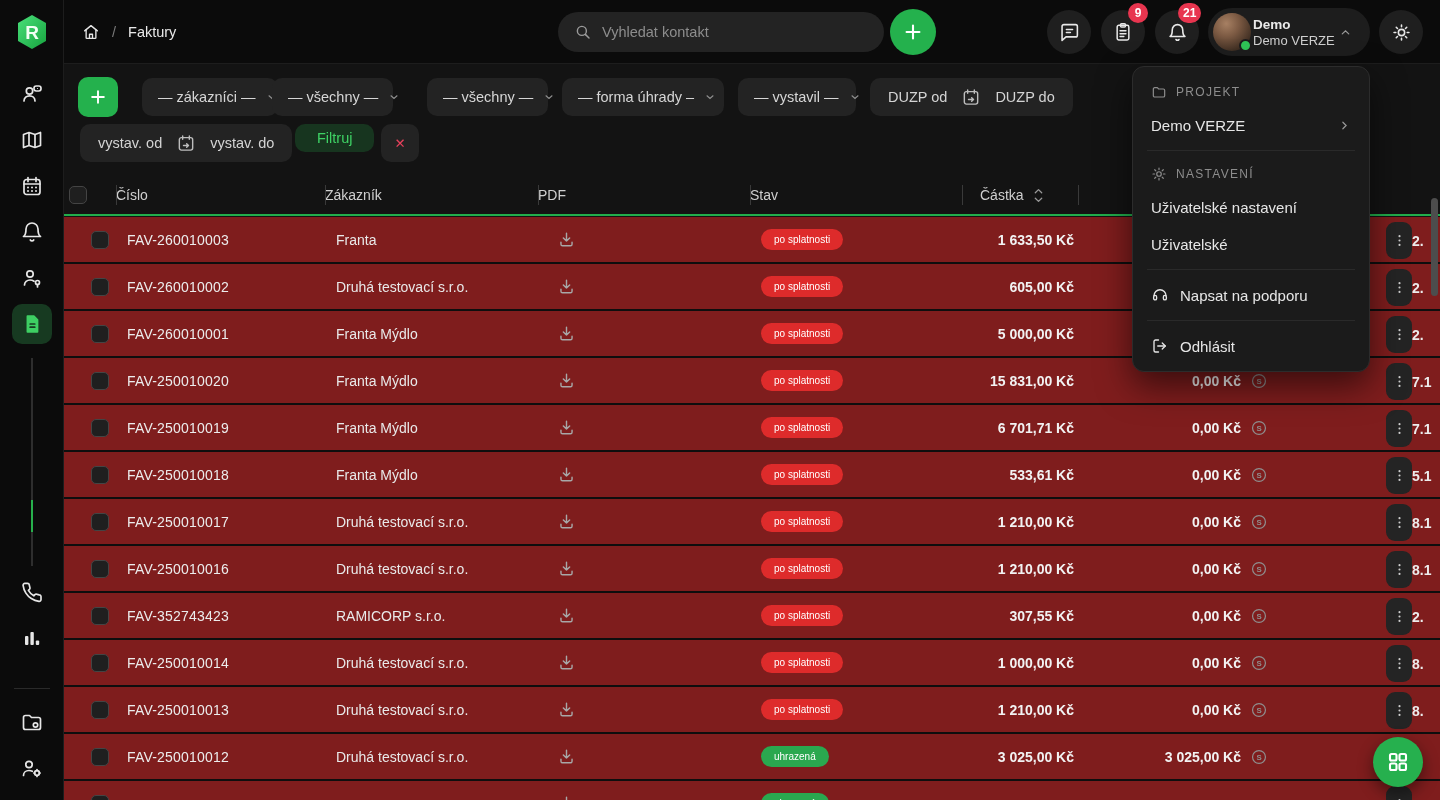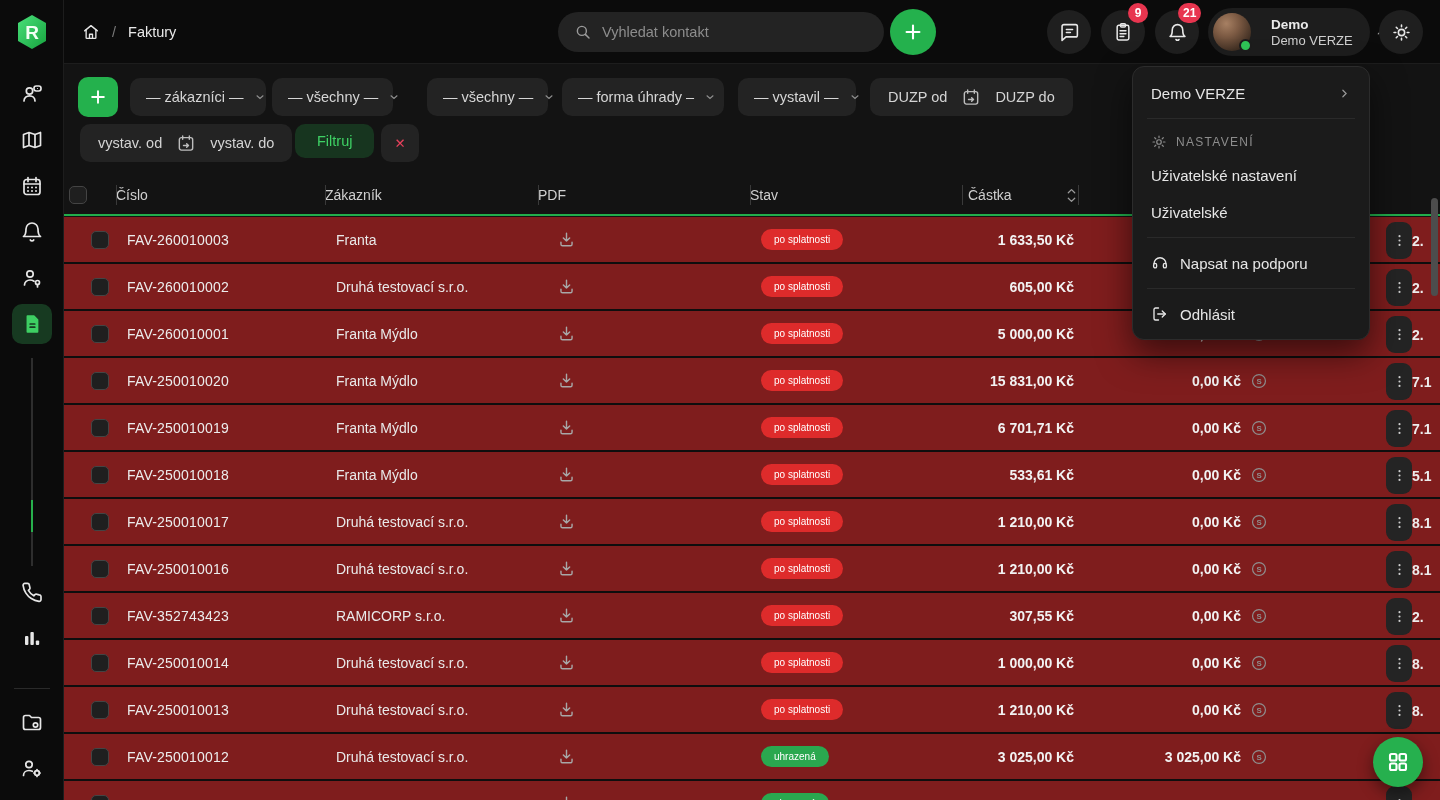--- a/index.html
+++ b/index.html
@@ -22,45 +22,45 @@
   
   .topbar { position:absolute; left:64px; top:0; width:1376px; height:64px; background:#0b0b0b; border-bottom:1px solid #1d1d1d; z-index:20; }
   .crumb { position:absolute; left:18px; top:0; height:64px; display:flex; align-items:center; gap:12px; font-size:14.5px; }
   .crumb .sep { color:#7a7a7a; }
   .search { position:absolute; left:494px; top:12px; width:326px; height:40px; background:#232323; border-radius:20px; display:flex; align-items:center; gap:10px; padding:0 16px; }
   .search input { background:transparent; border:0; outline:0; color:#e6e6e6; font-size:14.5px; font-family:"Liberation Sans", sans-serif; width:100%; }
   .search input::placeholder { color:#8d8d8d; }
   .add-round { position:absolute; left:826px; top:9px; width:46px; height:46px; border-radius:50%; background:#24b14d; border:0; color:#fff; cursor:pointer; display:flex; align-items:center; justify-content:center; }
   .circ-btn { position:absolute; top:10px; width:44px; height:44px; border-radius:50%; background:#1f1f1f; border:0; color:#e8e8e8; cursor:pointer; display:flex; align-items:center; justify-content:center; }
   .n-badge { position:absolute; top:3px; min-width:20px; height:20px; padding:0 5px; border-radius:10px; background:#e8354f; color:#fff; font-size:12px; font-weight:bold; display:flex; align-items:center; justify-content:center; z-index:2; }
-  .userbox { position:absolute; left:1144px; top:8px; width:162px; height:48px; background:#1d1d1d; border-radius:24px; display:flex; align-items:center; padding:0 10px 0 5px; gap:20px; cursor:pointer; }
+  .userbox { position:absolute; left:1144px; top:8px; width:162px; height:48px; background:#1d1d1d; border-radius:24px; display:flex; align-items:center; padding:0 10px 0 5px; gap:2px; cursor:pointer; }
   .avatar { position:relative; width:38px; height:38px; border-radius:50%; flex:0 0 auto;
     background: radial-gradient(circle at 35% 28%, #a78063 0%, #7c5a43 35%, #402f23 75%, #241a12 100%); }
   .avatar .dot { position:absolute; right:-1px; bottom:-1px; width:13px; height:13px; border-radius:50%; background:#2fc356; border:2px solid #1d1d1d; }
   .uname { font-size:13.5px; font-weight:bold; line-height:16px; }
   .uproj { font-size:13px; color:#cfcfcf; line-height:15px; white-space:nowrap; }
   .uchev { color:#9a9a9a; margin-left:2px; }
 
   
   .filters { position:absolute; left:64px; top:64px; width:1376px; }
   .fbtn-add { position:absolute; left:14px; top:13px; width:40px; height:40px; border-radius:10px; background:#24b14d; border:0; color:#fff; cursor:pointer; display:flex; align-items:center; justify-content:center; }
   .pill { position:absolute; top:14px; height:38px; background:#232323; border-radius:10px; color:#d6d6d6; font-size:14.5px; display:flex; align-items:center; justify-content:space-between; padding:0 12px 0 16px; cursor:pointer; border:0; font-family:"Liberation Sans", sans-serif; gap:10px; white-space:nowrap; }
   .pill .chev { color:#8f8f8f; }
   .datepill { position:absolute; top:14px; height:38px; background:#232323; border-radius:10px; color:#d4d4d4; font-size:14.5px; display:flex; align-items:center; gap:14px; padding:9px 18px; cursor:pointer; white-space:nowrap; }
   .datepill .cal { color:#bdbdbd; }
   .row2 { top:60px !important; }
-  .filtruj { position:absolute; top:60px; height:34px; padding:0 22px; background:#17351f; color:#3ed164; border:0; border-radius:10px; font-size:14.5px; font-family:"Liberation Sans", sans-serif; cursor:pointer; }
+  .filtruj { position:absolute; top:60px; height:28px; padding:0 22px; background:#17351f; color:#3ed164; border:0; border-radius:10px; font-size:14.5px; font-family:"Liberation Sans", sans-serif; cursor:pointer; }
   .clearx { position:absolute; top:60px; width:38px; height:38px; background:#232323; border:0; border-radius:10px; color:#e8415c; cursor:pointer; display:flex; align-items:center; justify-content:center; }
 
   
   .thead { position:absolute; left:64px; top:176px; width:1376px; height:38px; display:grid;
     grid-template-columns:52px 209px 213px 212px 212px 116px 194px 1fr; align-items:center; font-size:14px; color:#cfcfcf; }
   .th { position:relative; height:100%; display:flex; align-items:center; gap:8px; }
   .th.sepline::before { content:""; position:absolute; left:0; top:9px; width:1px; height:20px; background:#3a3a3a; }
-  .th-amount { padding-left:6px;justify-content:space-between; }
+  .th-amount { padding-left:18px; }
   .sorter { color:#9a9a9a; cursor:pointer; }
   .green-rule { position:absolute; left:64px; top:214px; width:1376px; height:2px; background:#21ad4b; }
   .hdr-right { position:absolute; left:1312px; top:0; height:38px; display:flex; align-items:center; gap:5px; }
   .colbtn { width:28px; height:34px; border-radius:8px; background:#2a2a2a; border:0; color:#dcdcdc; cursor:pointer; display:flex; align-items:center; justify-content:center; }
   .hdr-clip { font-size:14px; color:#cfcfcf; }
   .hdr-vsep { width:1px; height:22px; background:#3a3a3a; margin-left:4px; }
   .hdr-cb { margin-left:16px; }
 
   .tbody { position:absolute; left:64px; top:217px; width:1376px; }
   .trow { position:relative; height:47px; background:#7f1d1d; border-bottom:2px solid #0e0e0e; display:grid;
@@ -260,21 +260,21 @@
     </button>
   </header>
 
   <section class="filters">
     <button class="fbtn-add">
       <svg width="20" height="20" viewBox="0 0 24 24" fill="none" stroke="#fff" stroke-width="2.3" stroke-linecap="round">
           <path d="M12 5v14M5 12h14"></path>
         </svg>
     </button>
 
-    <button class="pill" style="left:66px; width:136px">
+    <button class="pill" style="left:78px; width:136px">
       <span>— zákazníci —</span>
       <span class="chev">
           <svg width="12" height="12" viewBox="0 0 24 24" fill="none" stroke="currentColor" stroke-width="2.2" stroke-linecap="round">
             <path d="M6 9.5 12 15l6-5.5"></path>
           </svg>
         </span>
     </button>
     <button class="pill" style="left:208px; width:121px">
       <span>— všechny —</span>
       <span class="chev">
@@ -857,20 +857,28 @@
           <circle cx="12" cy="5" r="1.7"></circle>
             <circle cx="12" cy="12" r="1.7"></circle>
             <circle cx="12" cy="19" r="1.7"></circle>
         </svg>
       </button>
       <span class="dateclip"></span>
     </div>
   </div>
 
   <div class="menu">
+    <div class="m-h">
+      <span>
+        <svg width="16" height="16" viewBox="0 0 24 24" fill="none" stroke="currentColor" stroke-width="1.8" stroke-linejoin="round">
+          <path d="M3.5 7.5a2 2 0 0 1 2-2h4l2 2h7a2 2 0 0 1 2 2v8a2 2 0 0 1-2 2h-13a2 2 0 0 1-2-2z"></path>
+        </svg>
+      </span>
+      <span>PROJEKT</span>
+    </div>
     <div class="m-item">
       <span class="grow">Demo VERZE</span>
       <span class="m-chev">
         <svg width="13" height="13" viewBox="0 0 24 24" fill="none" stroke="currentColor" stroke-width="2.2" stroke-linecap="round">
             <path d="M9 6l6 6-6 6"></path>
           </svg>
       </span>
     </div>
     <div class="m-div"></div>
     <div class="m-h">

